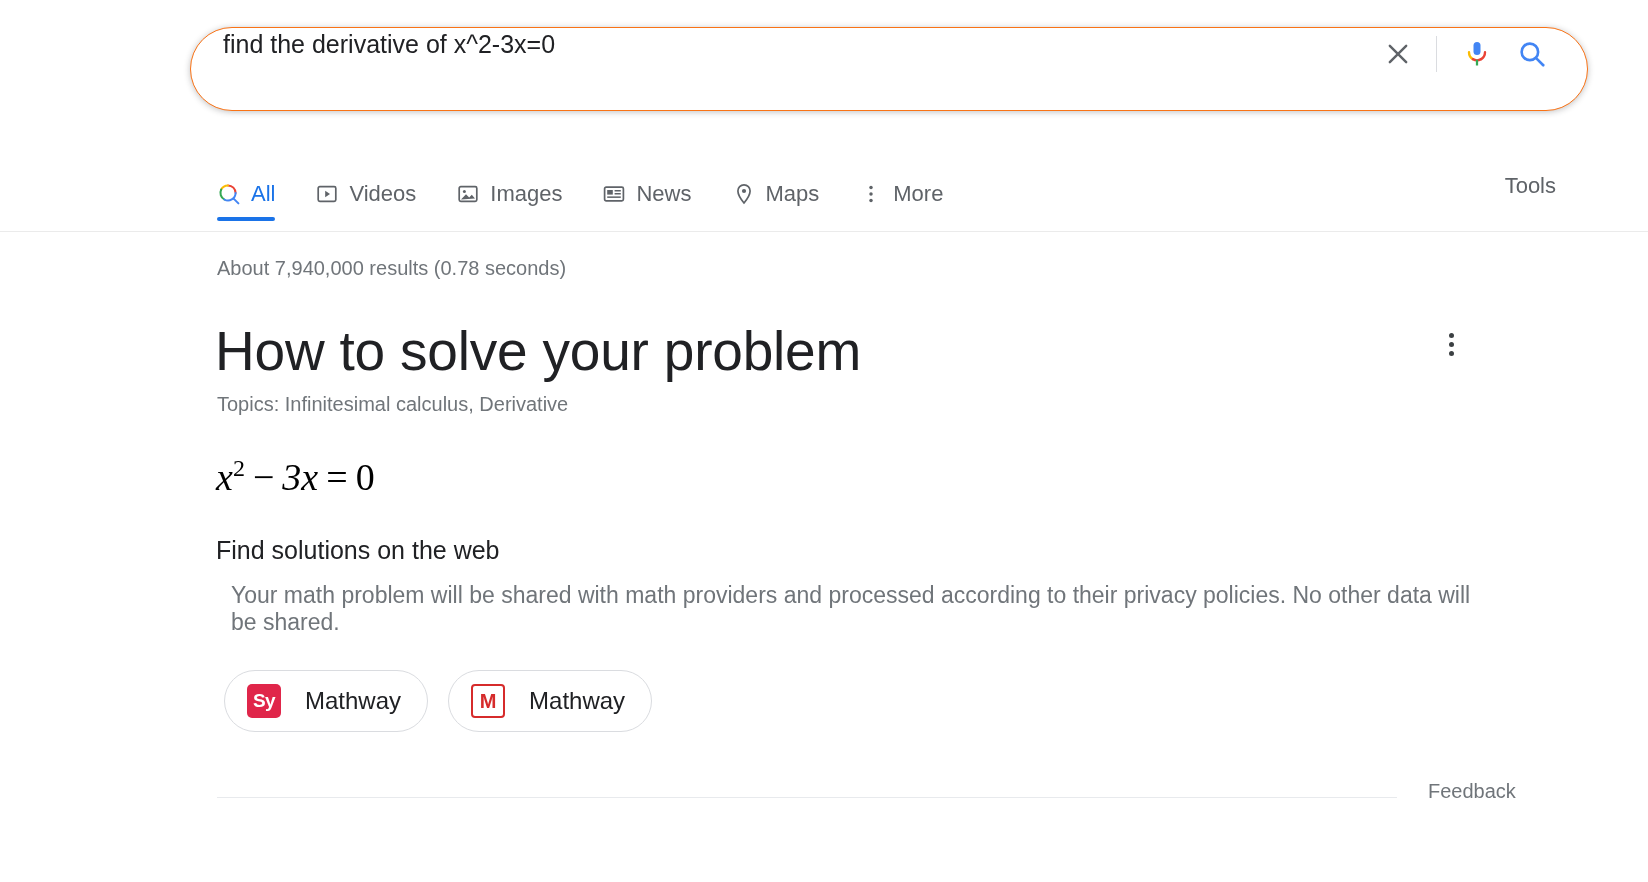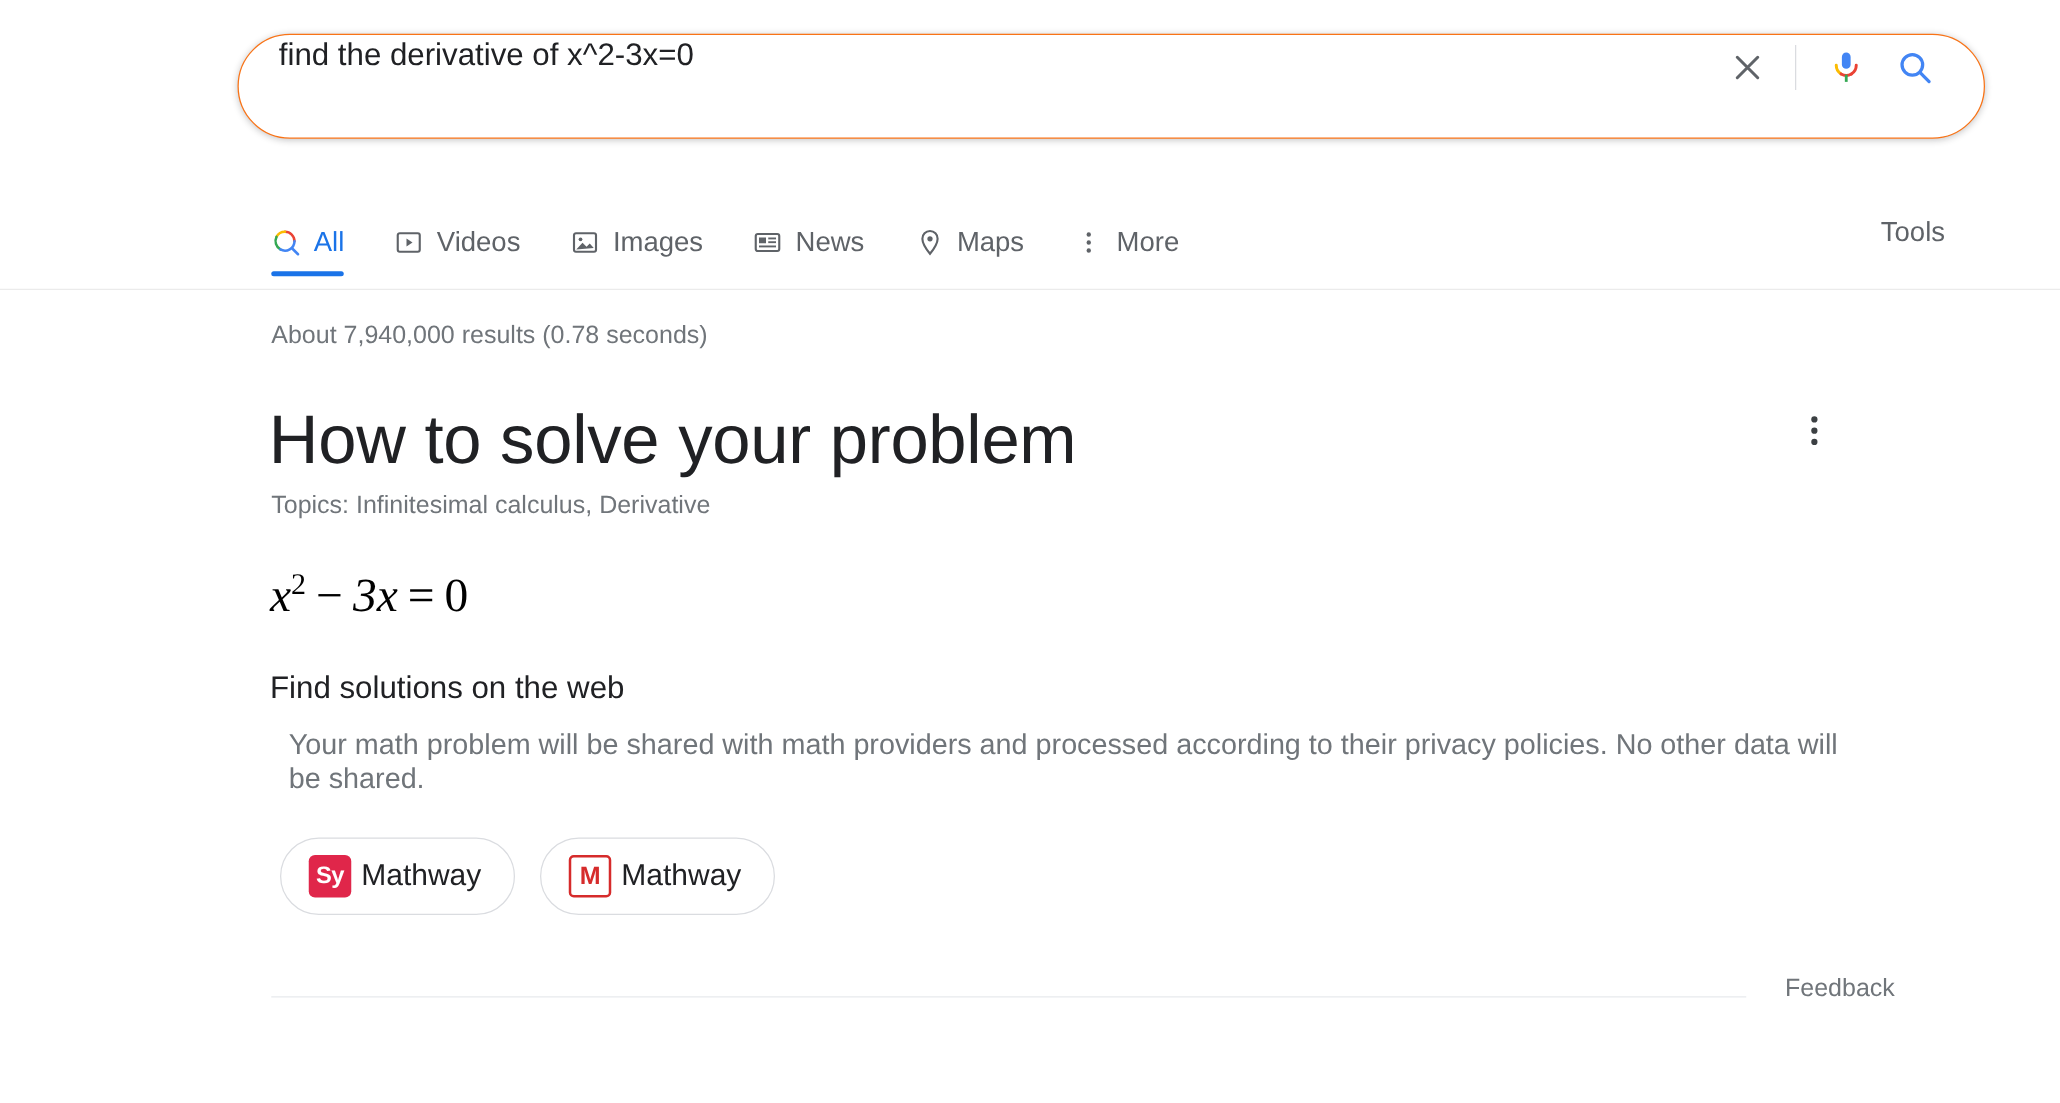--- a/index.html
+++ b/index.html
@@ -132,21 +132,21 @@
     position: absolute; left: 217px; top: 582px;
     width: 1240px;
     font-size: 23px; color: #70757a; line-height: 27px; margin-left: 14px;
   }
 
   .chips {
     position: absolute; left: 224px; top: 670px;
     display: flex; align-items: center; gap: 20px;
   }
   .chip {
-    display: flex; align-items: center; gap: 8px;
+    display: flex; align-items: center; gap: 24px;
     height: 62px;
     padding: 0 26px 0 22px;
     border: 1px solid #dadce0;
     border-radius: 31px;
     background: #fff;
     cursor: pointer;
   }
   .chip-label { font-size: 24px; color: #202124; line-height: 30px; }
   .chip-logo {
     width: 34px; height: 34px; flex: 0 0 auto;

